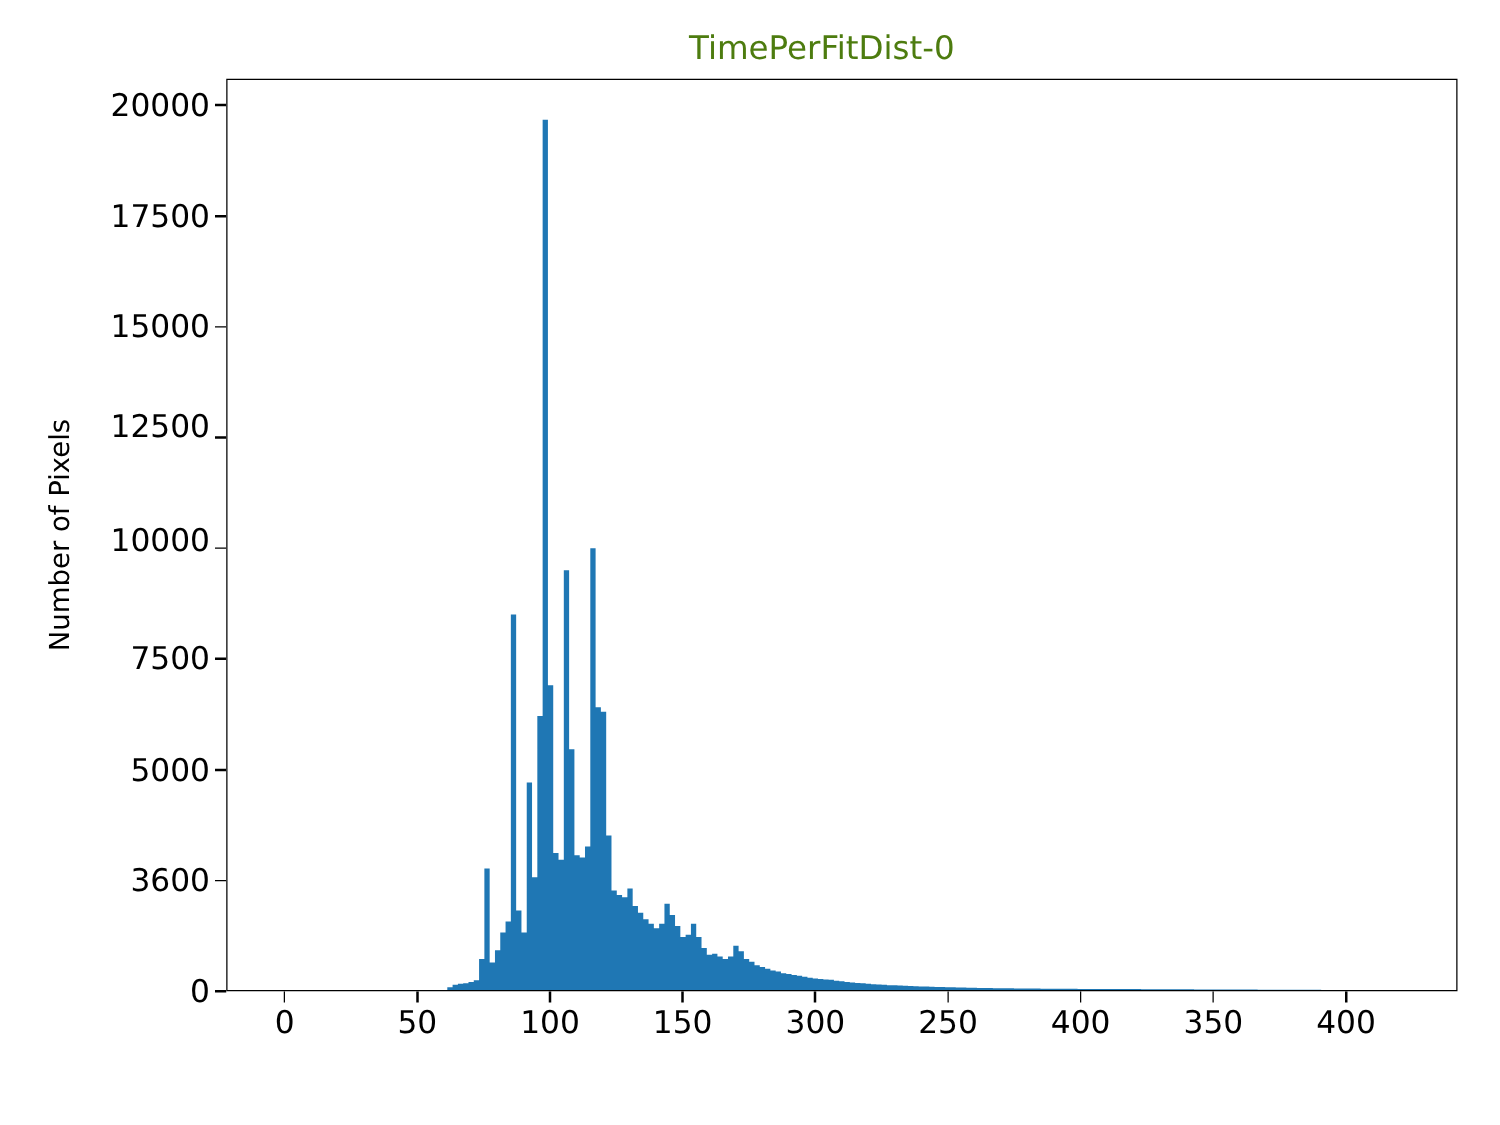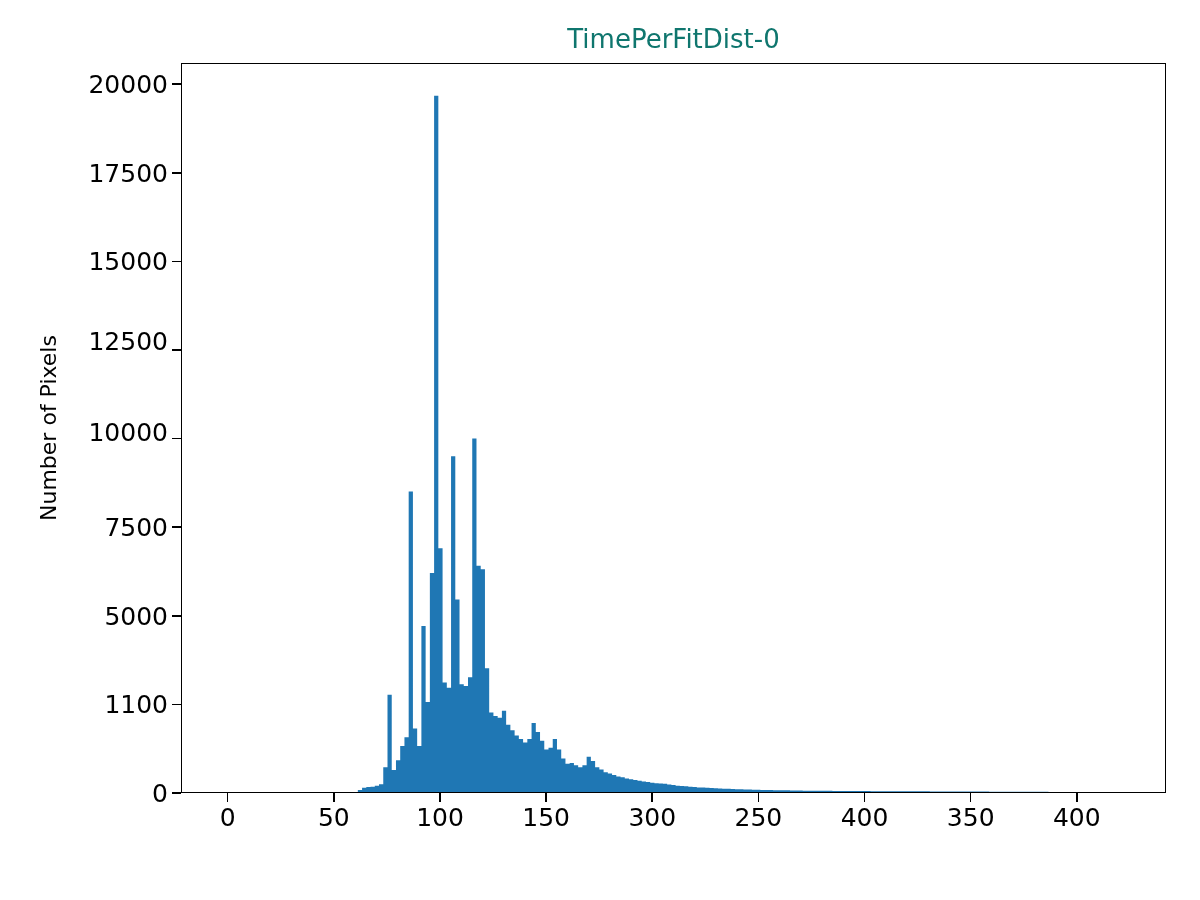--- a/index.html
+++ b/index.html
@@ -14,26 +14,26 @@
     overflow: hidden;
   }
   #figure {
     position: relative;
     width: 1200px;
     height: 900px;
     background: #ffffff;
   }
   #chart-title {
     position: absolute;
-    left: 181px;
+    left: 165px;
     top: 24px;
     width: 985px;
     text-align: center;
     font-size: 26px;
-    color: #0f766e;
+    color: #4d7c0f;
     white-space: nowrap;
   }
   #plot-area {
     position: absolute;
     left: 181px;
     top: 63px;
     width: 985px;
     height: 730px;
     border: 1.6px solid #000000;
     box-sizing: border-box;
@@ -115,21 +115,21 @@
 </style>
 </head>
 <body>
 
 <div id="figure">
 
   <div id="chart-title">TimePerFitDist-0</div>
 
   <div id="ytick-labels">
       <div class="ytick-label" style="top: 793px;">0</div>
-      <div class="ytick-label" style="top: 704.408px;">1100</div>
+      <div class="ytick-label" style="top: 704.408px;">3600</div>
       <div class="ytick-label" style="top: 615.816px;">5000</div>
       <div class="ytick-label" style="top: 527.223px;">7500</div>
       <div class="ytick-label" style="top: 432px;">10000</div>
       <div class="ytick-label" style="top: 341px;">12500</div>
       <div class="ytick-label" style="top: 261.447px;">15000</div>
       <div class="ytick-label" style="top: 172.854px;">17500</div>
       <div class="ytick-label" style="top: 84.2621px;">20000</div>
     </div>
   <div id="ytick-marks">
       <div class="ytick-mark" style="top: 792.2px;"></div>

